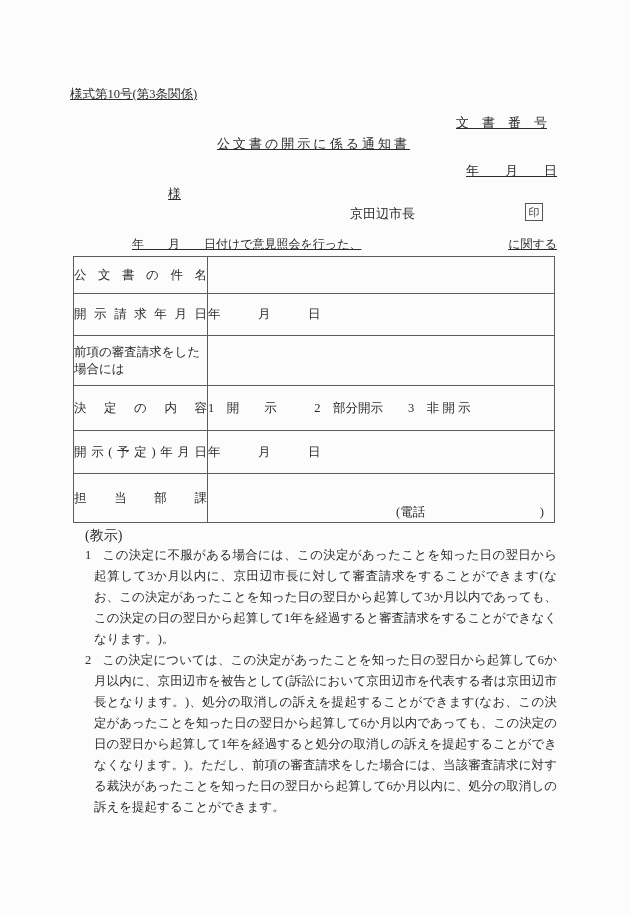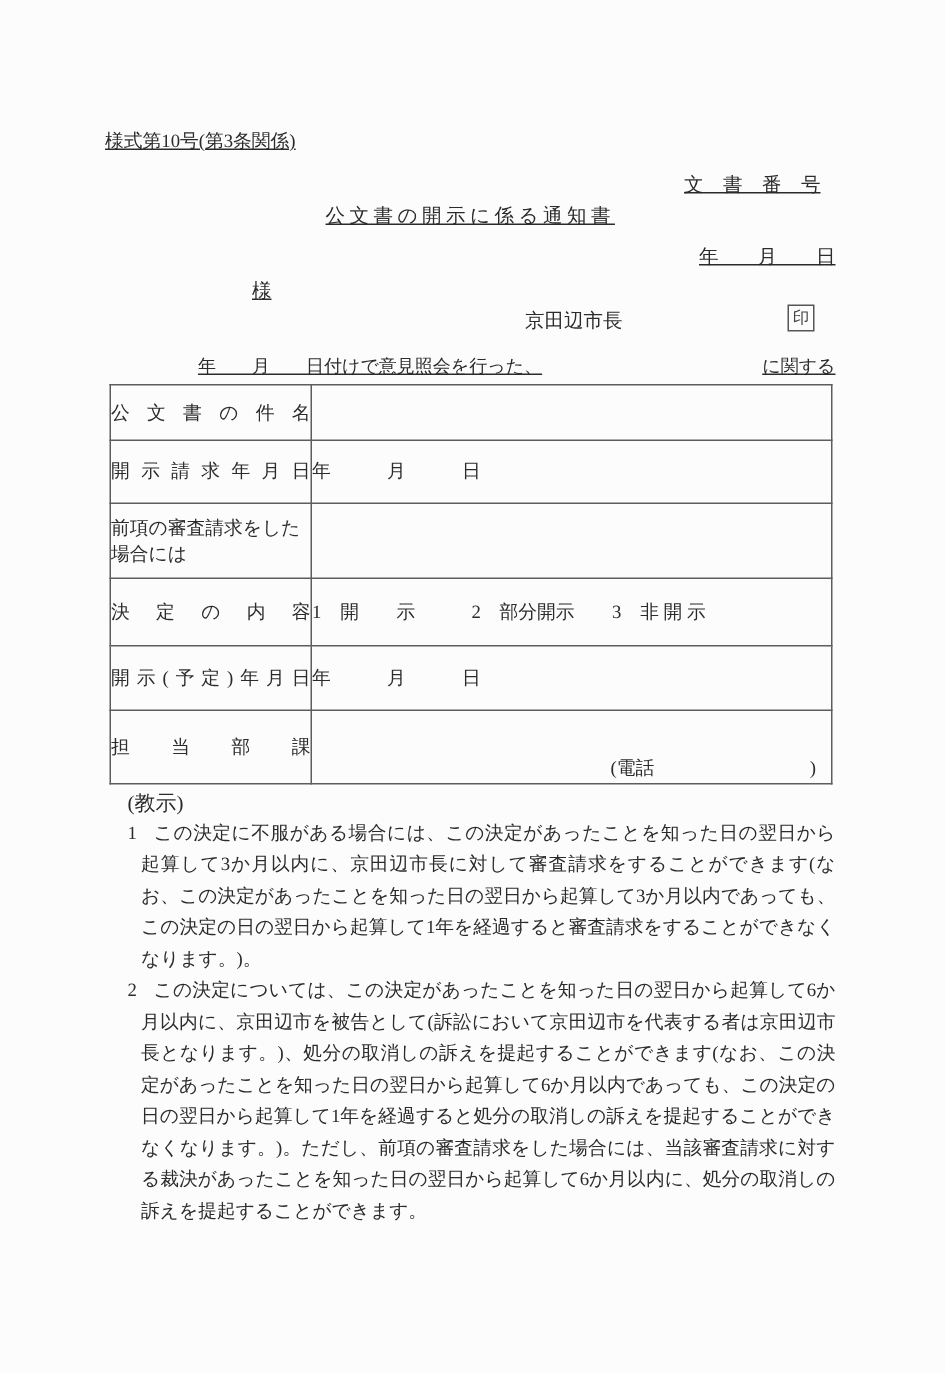--- a/index.html
+++ b/index.html
@@ -42,21 +42,21 @@
   }
   td.lbl{width:133px;padding:2px 6px 2px 8px;}
   td.lbl .j{display:block;text-align:justify;text-align-last:justify;}
   td.lbl .nj{display:block;text-align:left;line-height:17px;}
   tr.r1{height:37px;} tr.r2{height:42px;font-family:Liberation Serif, serif;} tr.r3{height:50px;}
   tr.r4{height:45px;} tr.r5{height:43px;} tr.r6{height:49px;}
   td.val{position:relative;}
   .pad-date{padding-left:84px;}
   .pad-dec{padding-left:52px;}
   .phone{
-    position:absolute;bottom:3px;left:199px;right:10px;
+    position:absolute;bottom:3px;left:188px;right:10px;
     display:flex;justify-content:space-between;line-height:14px;
   }
 
   .notes-title{margin-top:4px;margin-left:15px;font-size:14px;}
   .notes{margin-left:24px;font-size:12.5px;line-height:21px;}
   .note-item{text-indent:-9px;text-align:justify;word-break:break-all;}
   .note-item .num{margin-right:11px;}
 </style>
 </head>
 <body>

